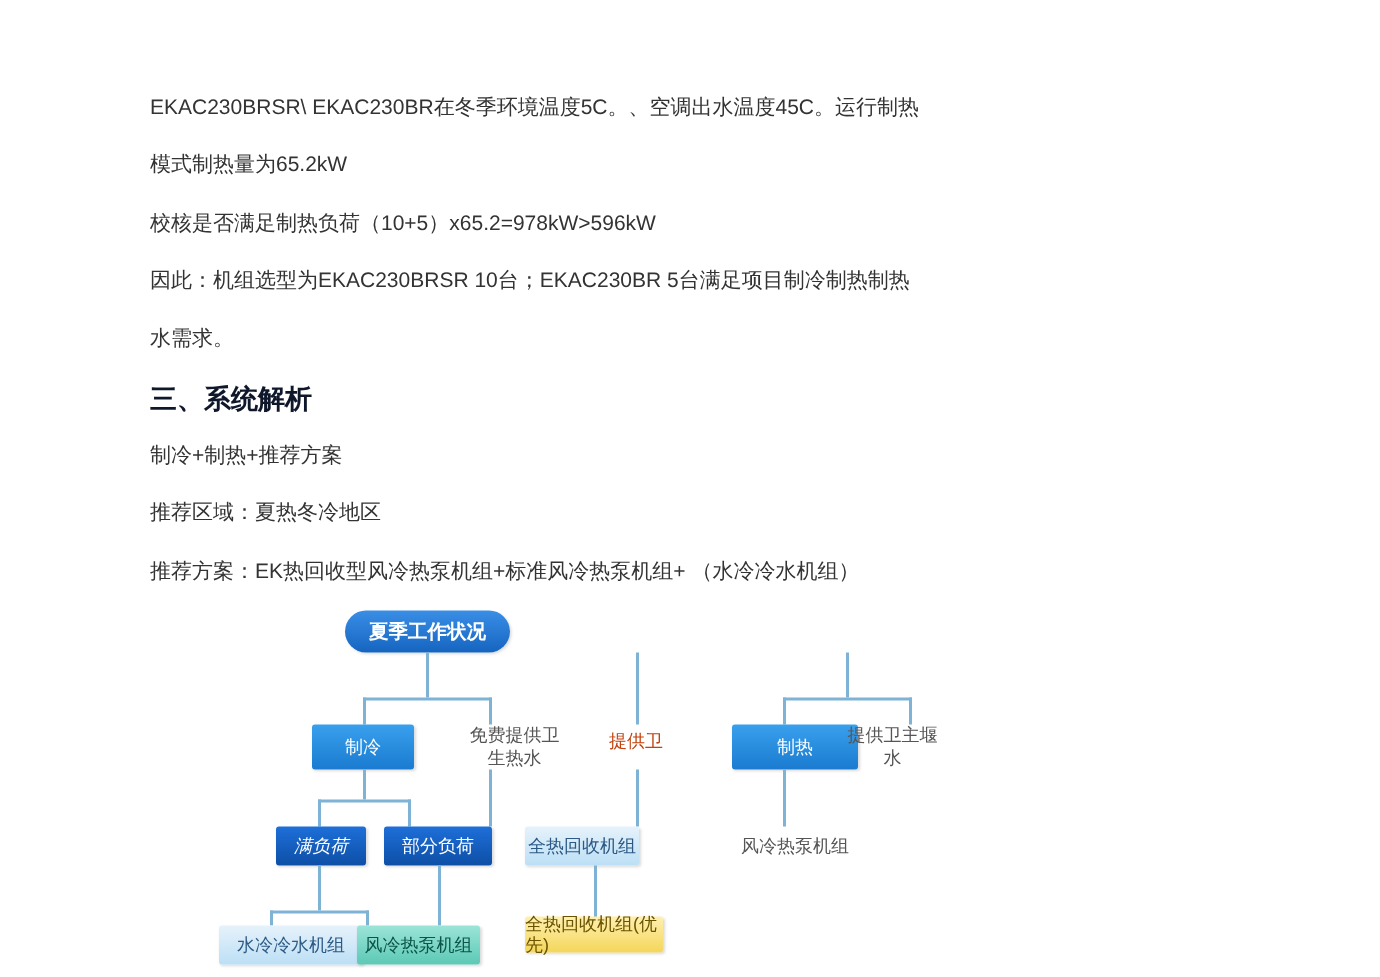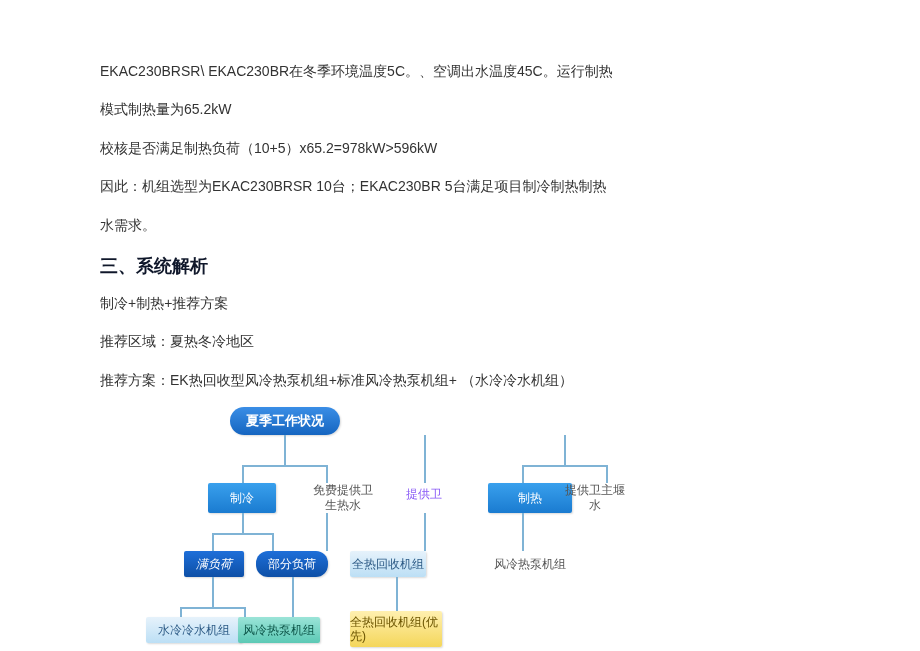--- a/index.html
+++ b/index.html
@@ -78,41 +78,41 @@
 
   <div class="line" style="left:264px; top:28px; width:2px; height:48px;"></div>
 
   <div class="line" style="left:404px; top:28px; width:2px; height:30px;"></div>
   <div class="line" style="left:362px; top:58px; width:86px; height:2px;"></div>
   <div class="line" style="left:362px; top:58px; width:2px; height:18px;"></div>
   <div class="line" style="left:446px; top:58px; width:2px; height:18px;"></div>
 
   <div class="node blue-mid" style="left:48px;  top:76px; width:68px; height:30px;">制冷</div>
   <div class="txt" style="left:128px; top:76px; width:70px;margin-left:20px;">免费提供卫生热水</div>
-  <div class="txt" style="left:234px; top:80px; width:60px; color:#8b5cf6;text-align:center;">提供卫</div>
+  <div class="txt" style="left:234px; top:80px; width:60px; color:#c2410c;text-align:center;">提供卫</div>
   <div class="node blue-mid" style="left:328px; top:76px; width:84px; height:30px;">制热</div>
   <div class="txt" style="left:400px; top:76px; width:70px;">提供卫主堰水</div>
 
   <div class="line" style="left:82px;  top:106px; width:2px; height:20px;"></div>
   <div class="line" style="left:52px;  top:126px; width:62px; height:2px;"></div>
   <div class="line" style="left:52px;  top:126px; width:2px; height:18px;"></div>
   <div class="line" style="left:112px; top:126px; width:2px; height:18px;"></div>
   <div class="line" style="left:166px; top:106px; width:2px; height:38px;"></div>
   <div class="line" style="left:264px; top:106px; width:2px; height:38px;"></div>
   <div class="line" style="left:362px; top:106px; width:2px; height:38px;"></div>
 
   <div class="node blue-deep" style="left:24px;  top:144px; width:60px; height:26px;font-style:italic;">满负荷</div>
-  <div class="node blue-deep" style="left:96px;  top:144px; width:72px; height:26px;border-radius:12px;">部分负荷</div>
+  <div class="node blue-deep" style="left:96px;  top:144px; width:72px; height:26px;">部分负荷</div>
   <div class="node blue-lt" style="left:190px; top:144px; width:76px; height:26px;">全热回收机组</div>
   <div class="txt" style="left:330px; top:150px; width:80px;">风冷热泵机组</div>
 
   <div class="line" style="left:52px;  top:170px; width:2px; height:30px;"></div>
   <div class="line" style="left:20px;  top:200px; width:66px; height:2px;"></div>
   <div class="line" style="left:20px;  top:200px; width:2px; height:10px;"></div>
   <div class="line" style="left:84px;  top:200px; width:2px; height:10px;"></div>
   <div class="line" style="left:132px; top:170px; width:2px; height:40px;"></div>
   <div class="line" style="left:236px; top:170px; width:2px; height:40px;"></div>
 
   <div class="node blue-lt" style="left:-14px; top:210px; width:96px; height:26px;">水冷冷水机组</div>
   <div class="node cyan-lt" style="left:78px;  top:210px; width:82px; height:26px;">风冷热泵机组</div>
-  <div class="node yellow-lt" style="left:190px; top:204px; width:92px; height:36px;">全热回收机组(优先)</div>
+  <div class="node yellow-lt" style="left:190px; top:204px; width:92px; height:24px;">全热回收机组(优先)</div>
 
 </div>
 
 </body></html>

